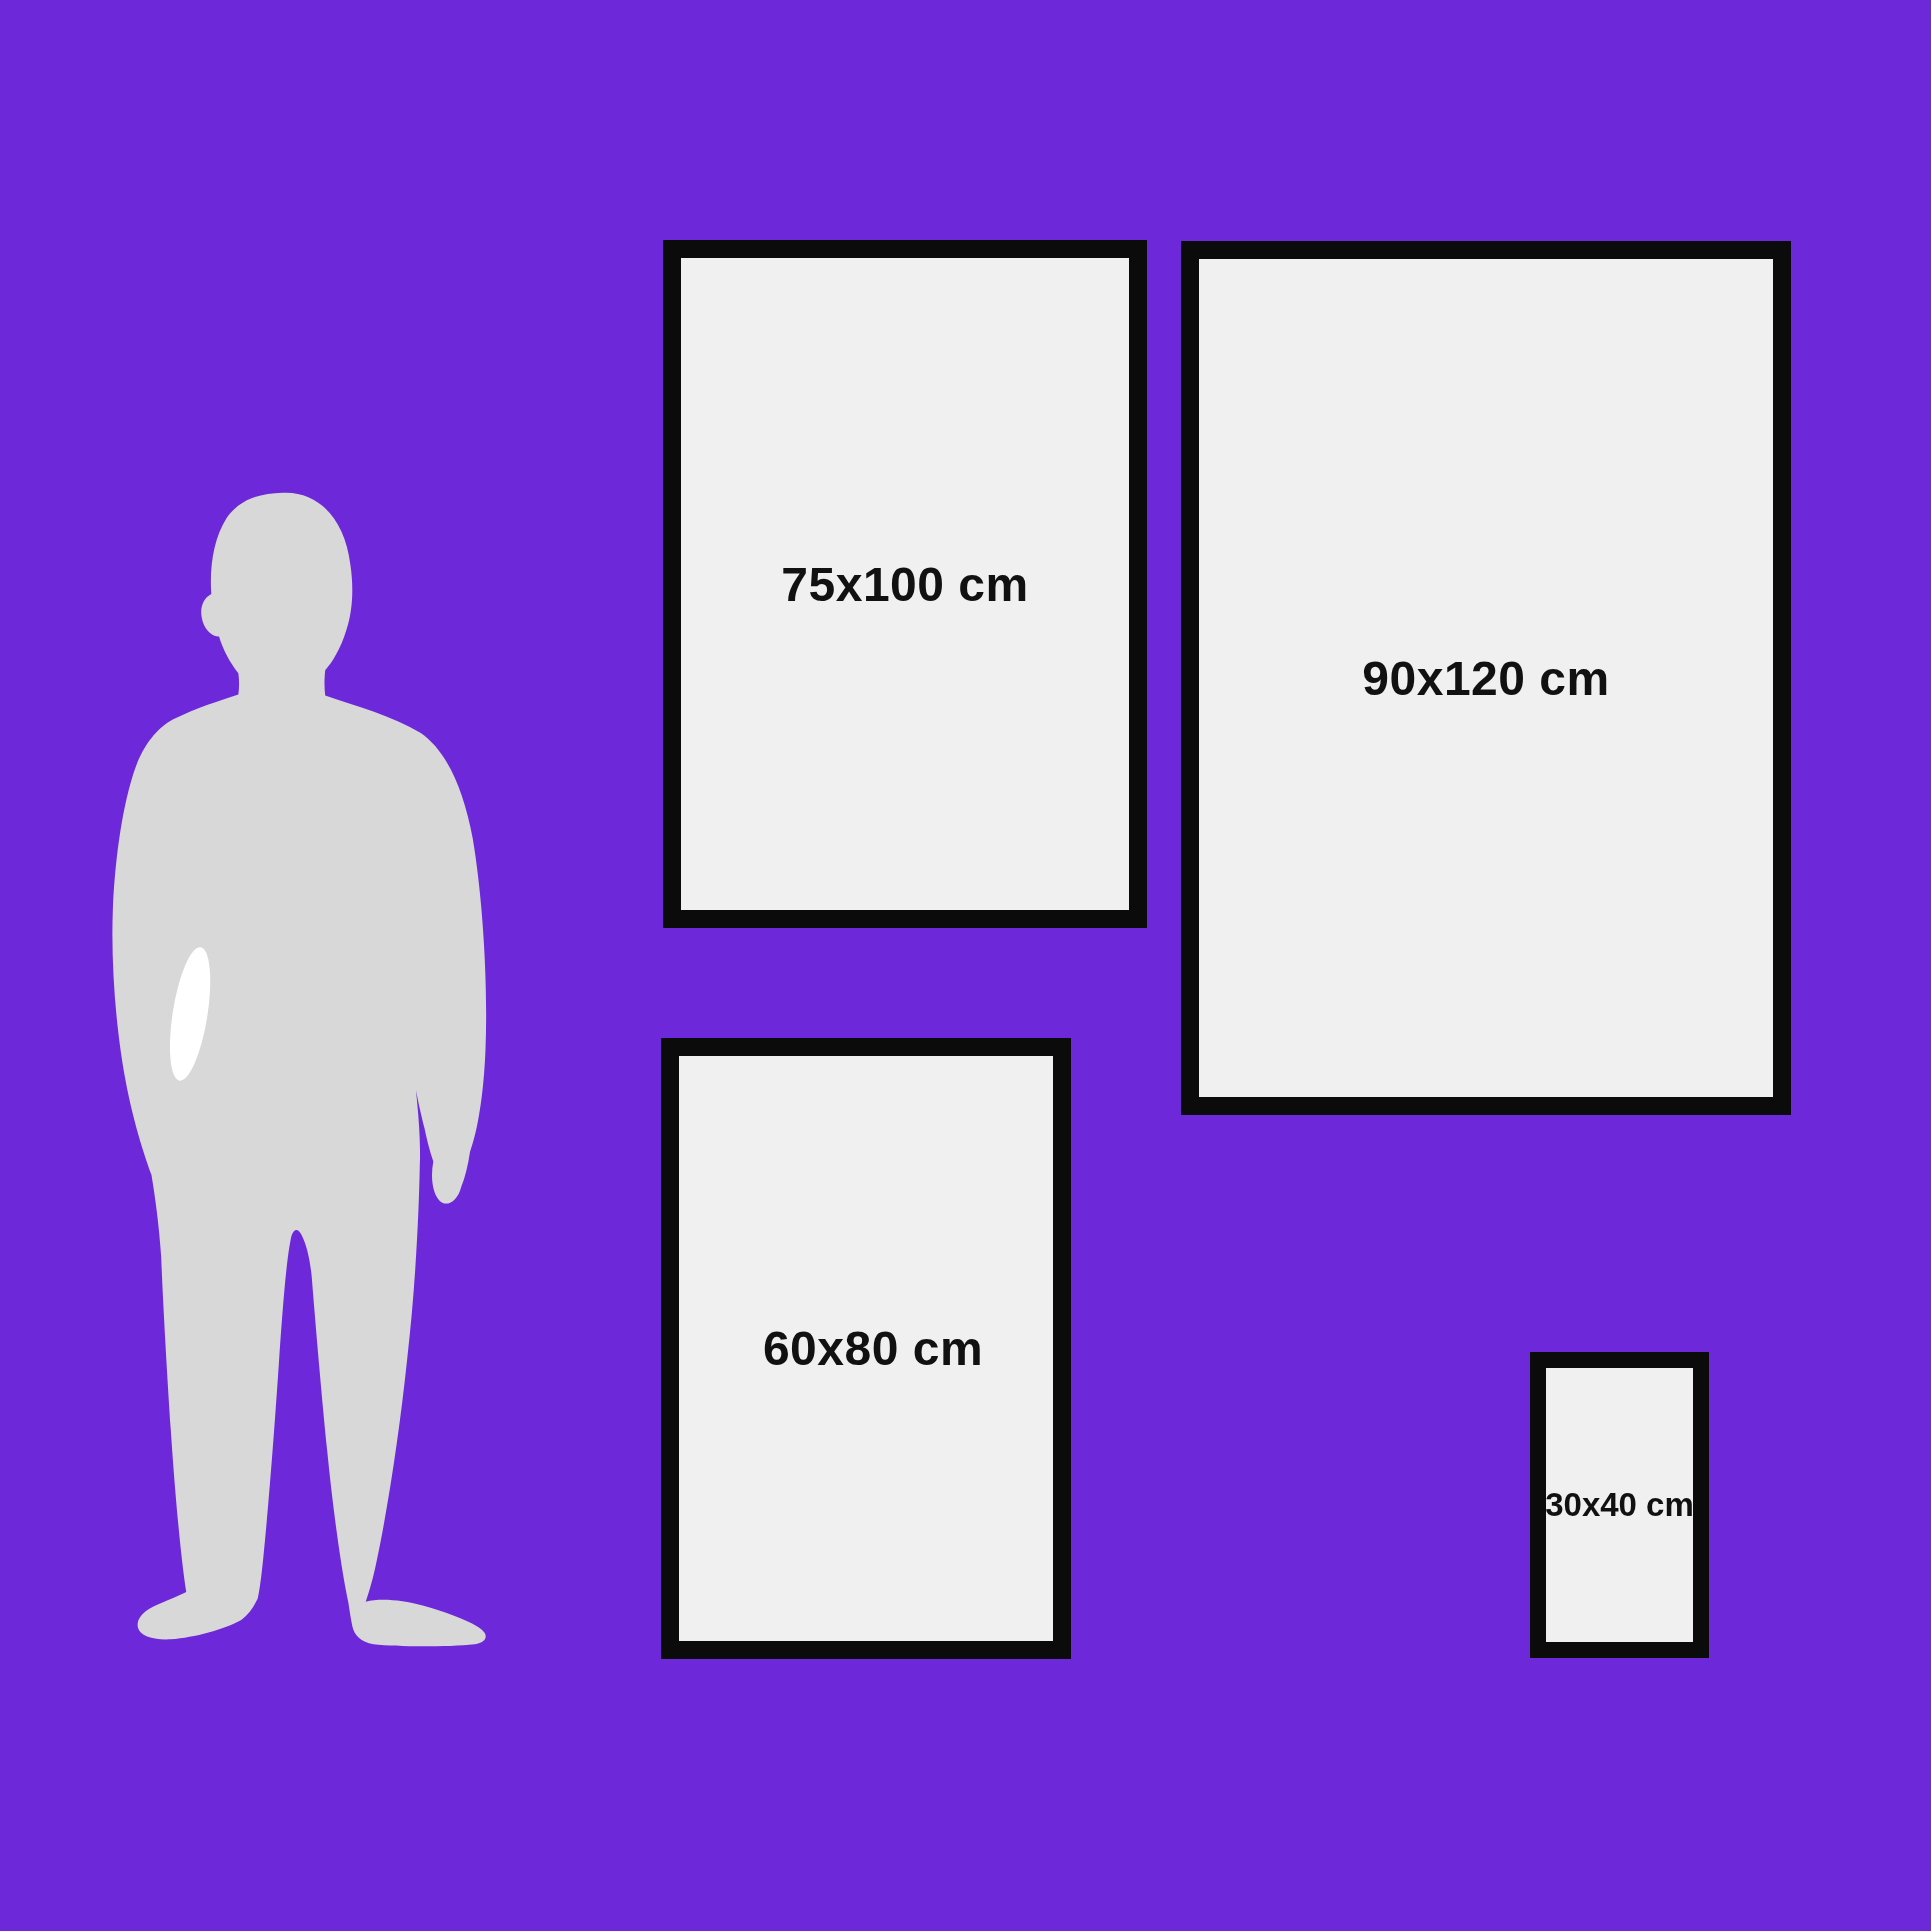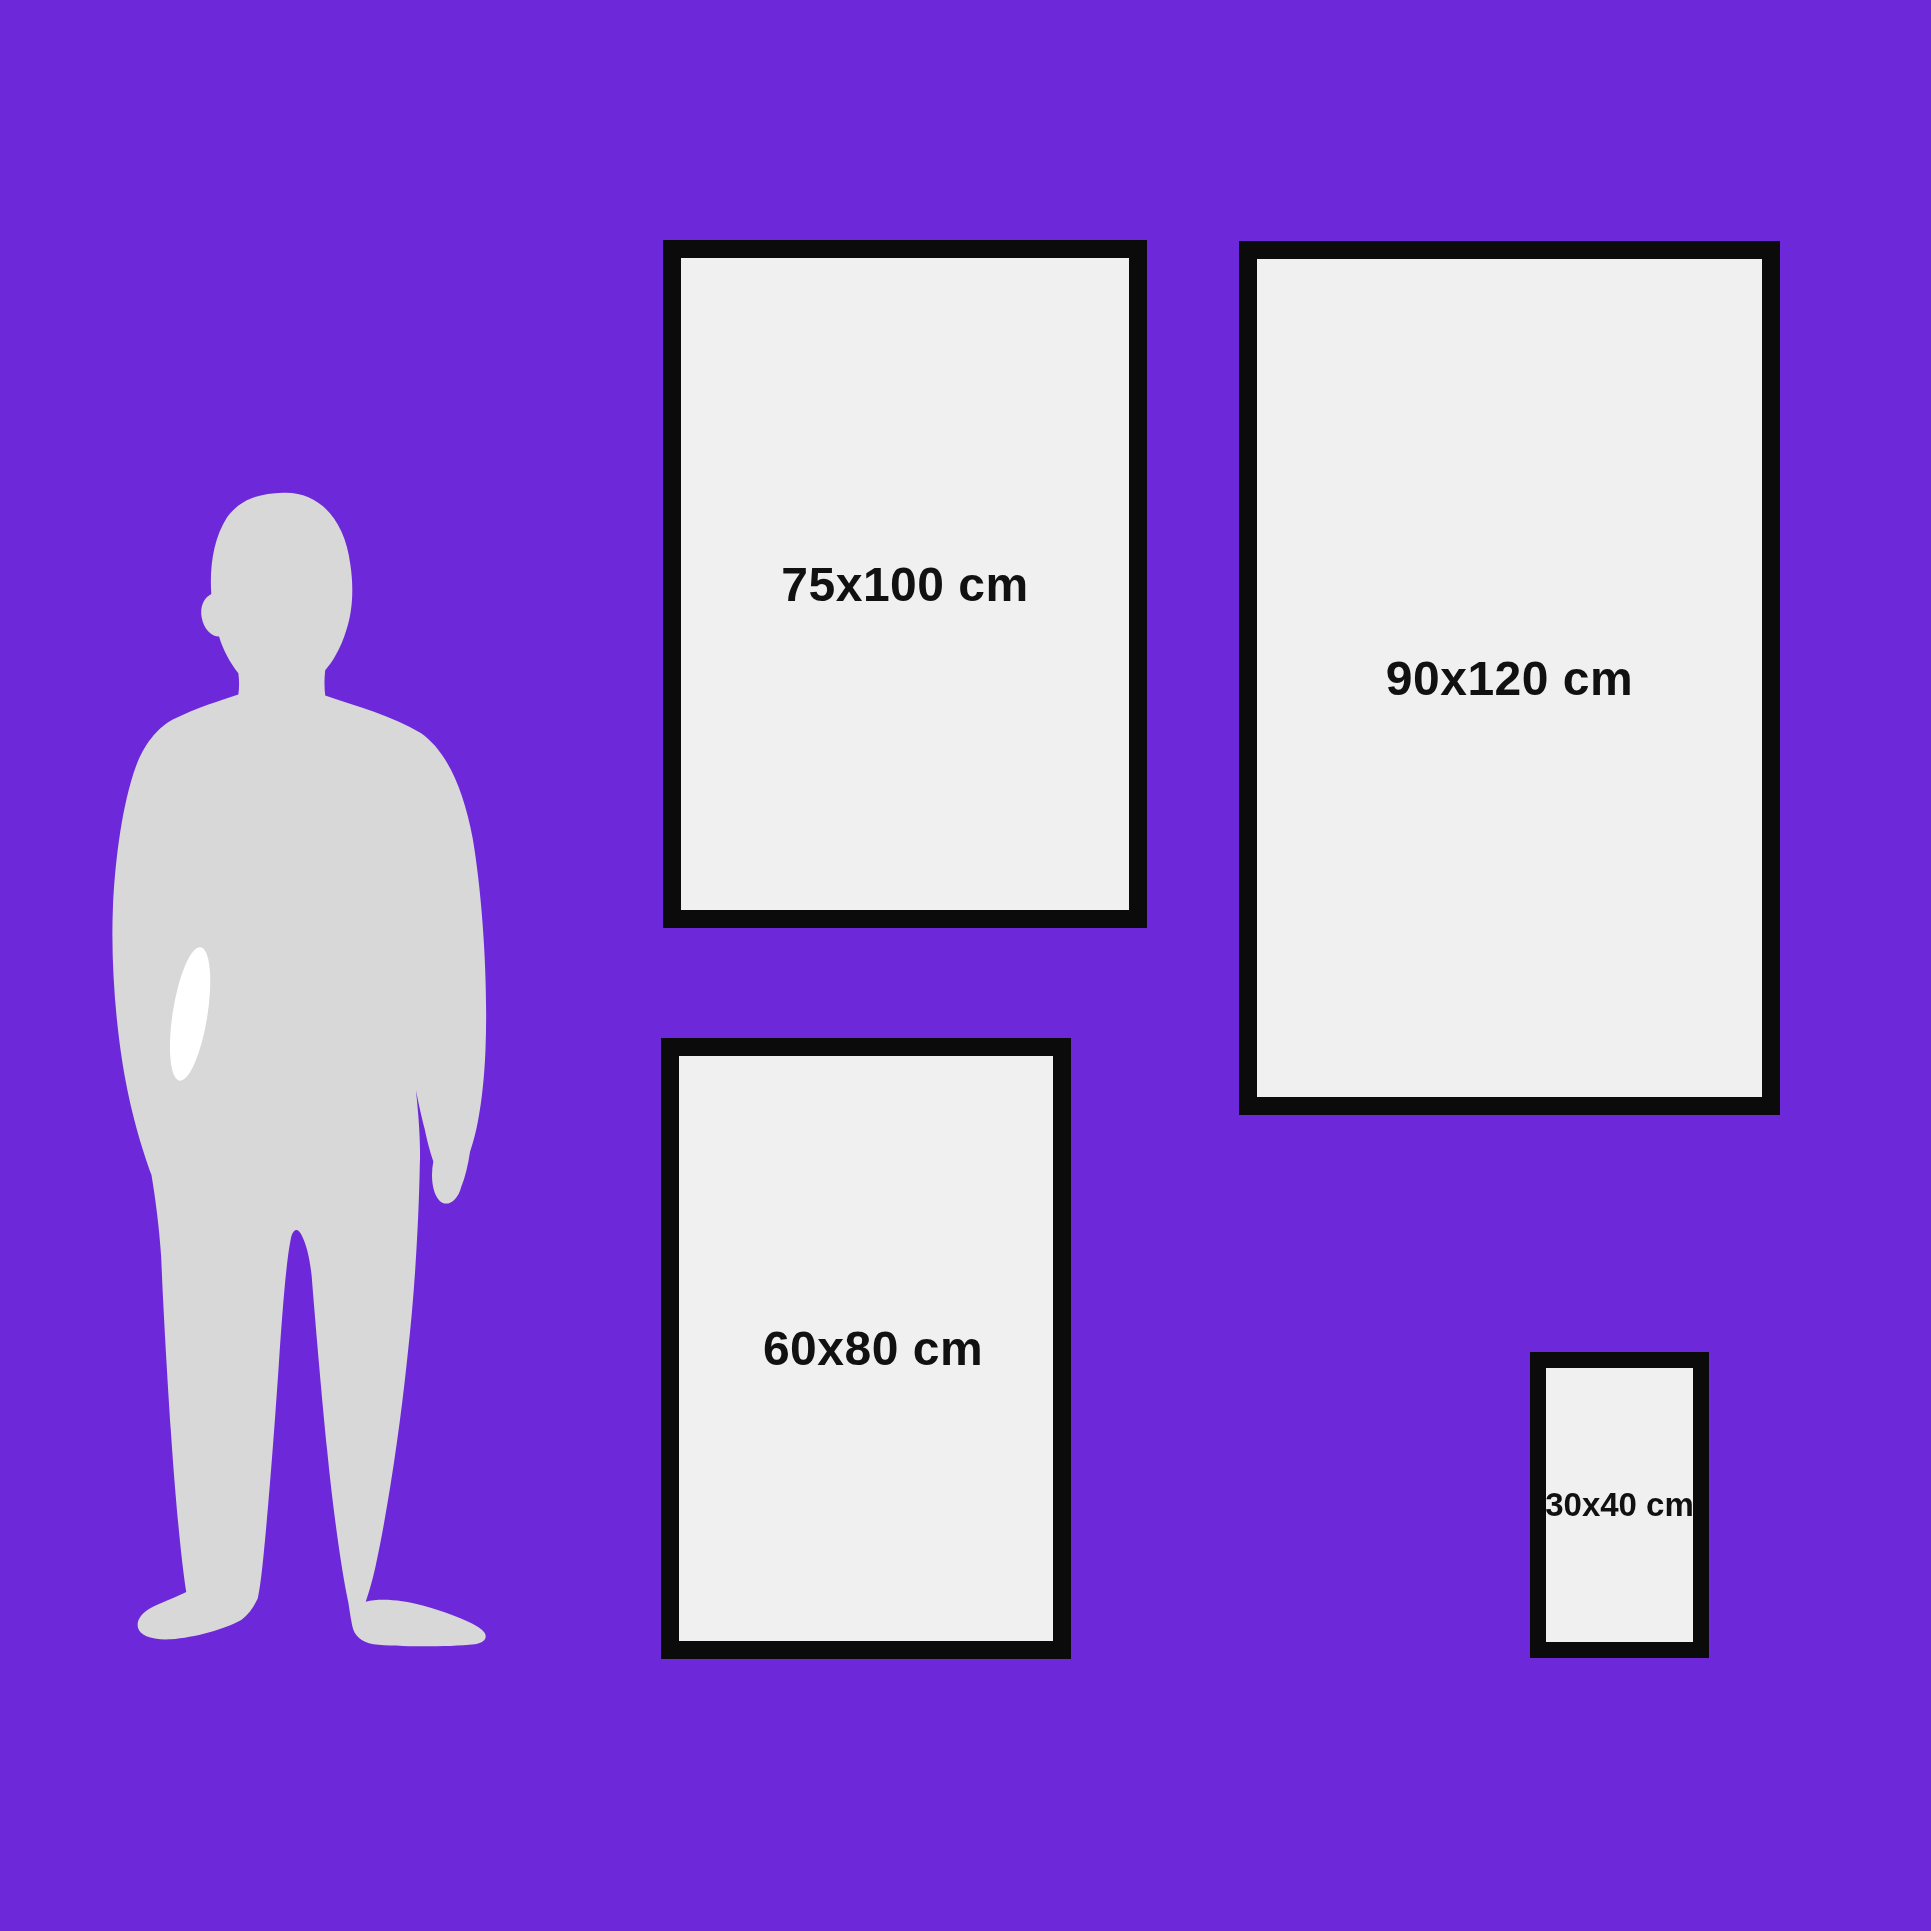--- a/index.html
+++ b/index.html
@@ -30,21 +30,21 @@
     justify-content: center;
   }
   .frame-label {
     color: #111111;
     font-weight: 700;
     font-size: 48px;
     letter-spacing: 0.5px;
     white-space: nowrap;
   }
   .frame-75x100 { left: 663px;  top: 240px;  width: 484px; height: 688px; }
-  .frame-90x120 { left: 1239px; top: 241px;  width: 541px; height: 874px; }
+  .frame-90x120 { left: 1181px; top: 241px;  width: 610px; height: 874px; }
   .frame-60x80  { left: 661px;  top: 1038px; width: 410px; height: 621px; padding-left: 14px; }
   .frame-45x60  { left: 1244px; top: 1263px; width: 232px; height: 396px; }
   .frame-30x40  { left: 1530px; top: 1352px; width: 179px; height: 306px; border-width: 16.4px; }
   .frame-45x60 .frame-label { font-size: 44px; }
   .frame-30x40 .frame-label { font-size: 33px; letter-spacing: 0; }
 </style>
 </head>
 <body>
 
 <div class="canvas">

